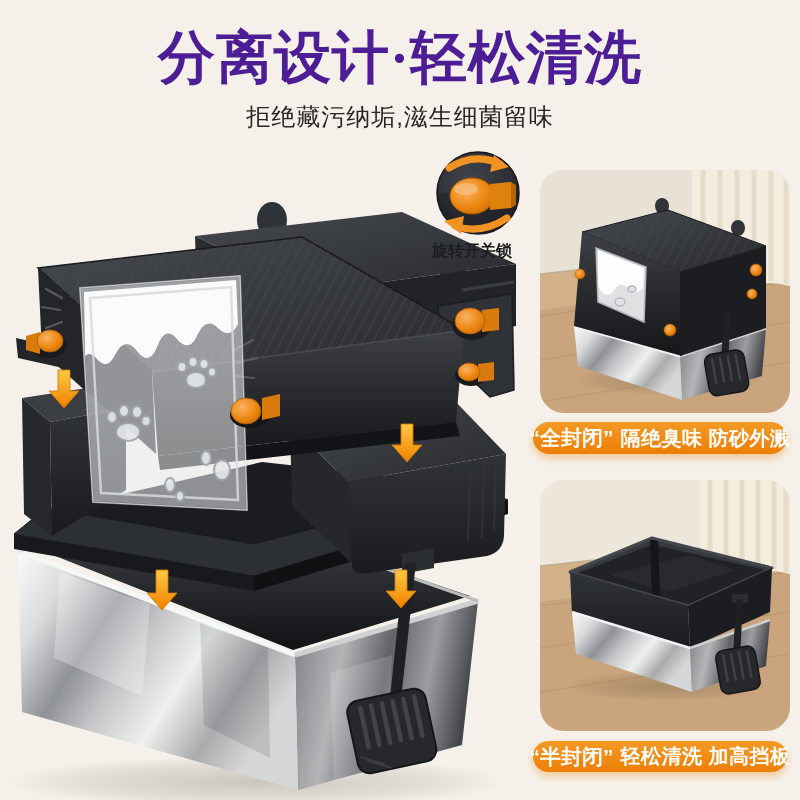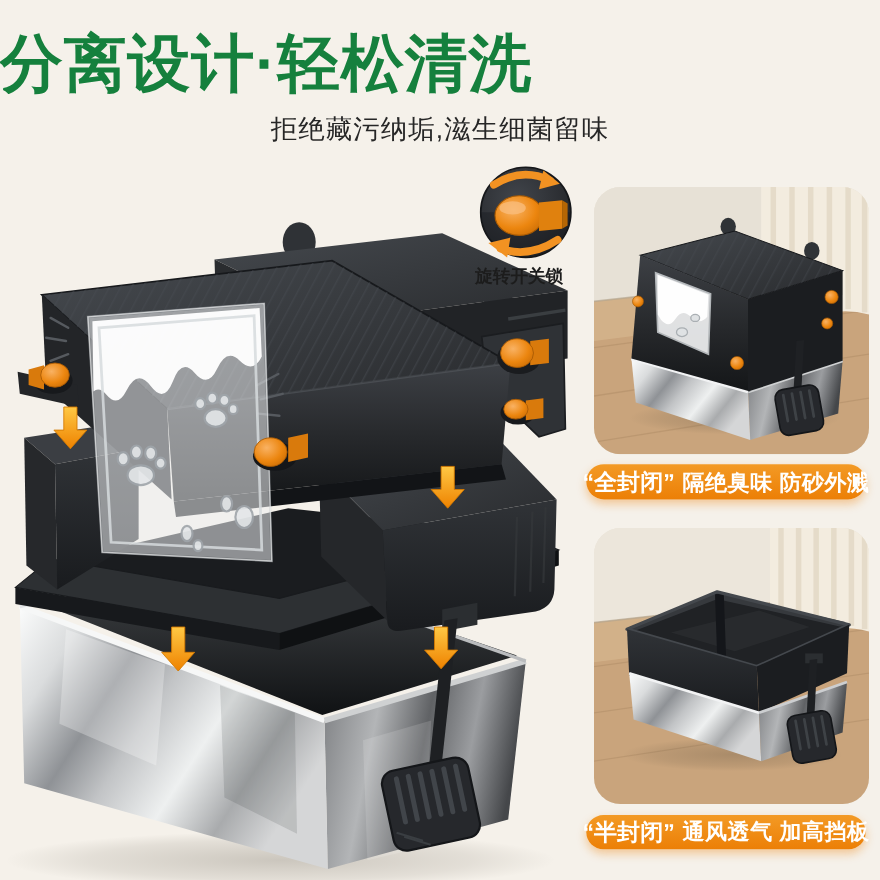--- a/index.html
+++ b/index.html
@@ -3,22 +3,23 @@
 <meta charset="utf-8">
 <style>
   html,body { margin:0; padding:0; }
   .stage {
     position:relative; width:800px; height:800px; overflow:hidden;
     background:#f5f1ea;
     font-family:"Liberation Sans","DejaVu Sans",sans-serif;
   }
   .title {
     position:absolute; top:20px; left:0; width:100%; margin:0;
-    text-align:left; font-size:57px; font-weight:900; letter-spacing:1px;
-    color:#15803d;
+    text-align:center; font-size:57px; font-weight:900; letter-spacing:1px;
+    color:#4c1d95;
+    font-family:Liberation Serif, serif;
   }
   .subtitle {
     position:absolute; top:101px; left:0; width:100%; margin:0;
     text-align:center; font-size:24px; font-weight:400; letter-spacing:1px;
     color:#262626;
   }
   .figure { position:absolute; left:0; top:140px; width:540px; height:660px; }
   .card {
     position:absolute; left:540px; width:250px; border-radius:24px;
     overflow:hidden; background:#e9e2d6;
@@ -362,16 +363,16 @@
                 <line x1="210" y1="173" x2="210" y2="199"></line>
             </g>
           </g>
         </g>
       </g>
     </svg>
   </div>
 
   <div class="pill p2">
     <span class="q">“半封闭”</span>
-    <span class="d">通风透气 加高挡板</span>
+    <span class="d">轻松清洗 加高挡板</span>
   </div>
 
 </div>
 
 </body></html>

